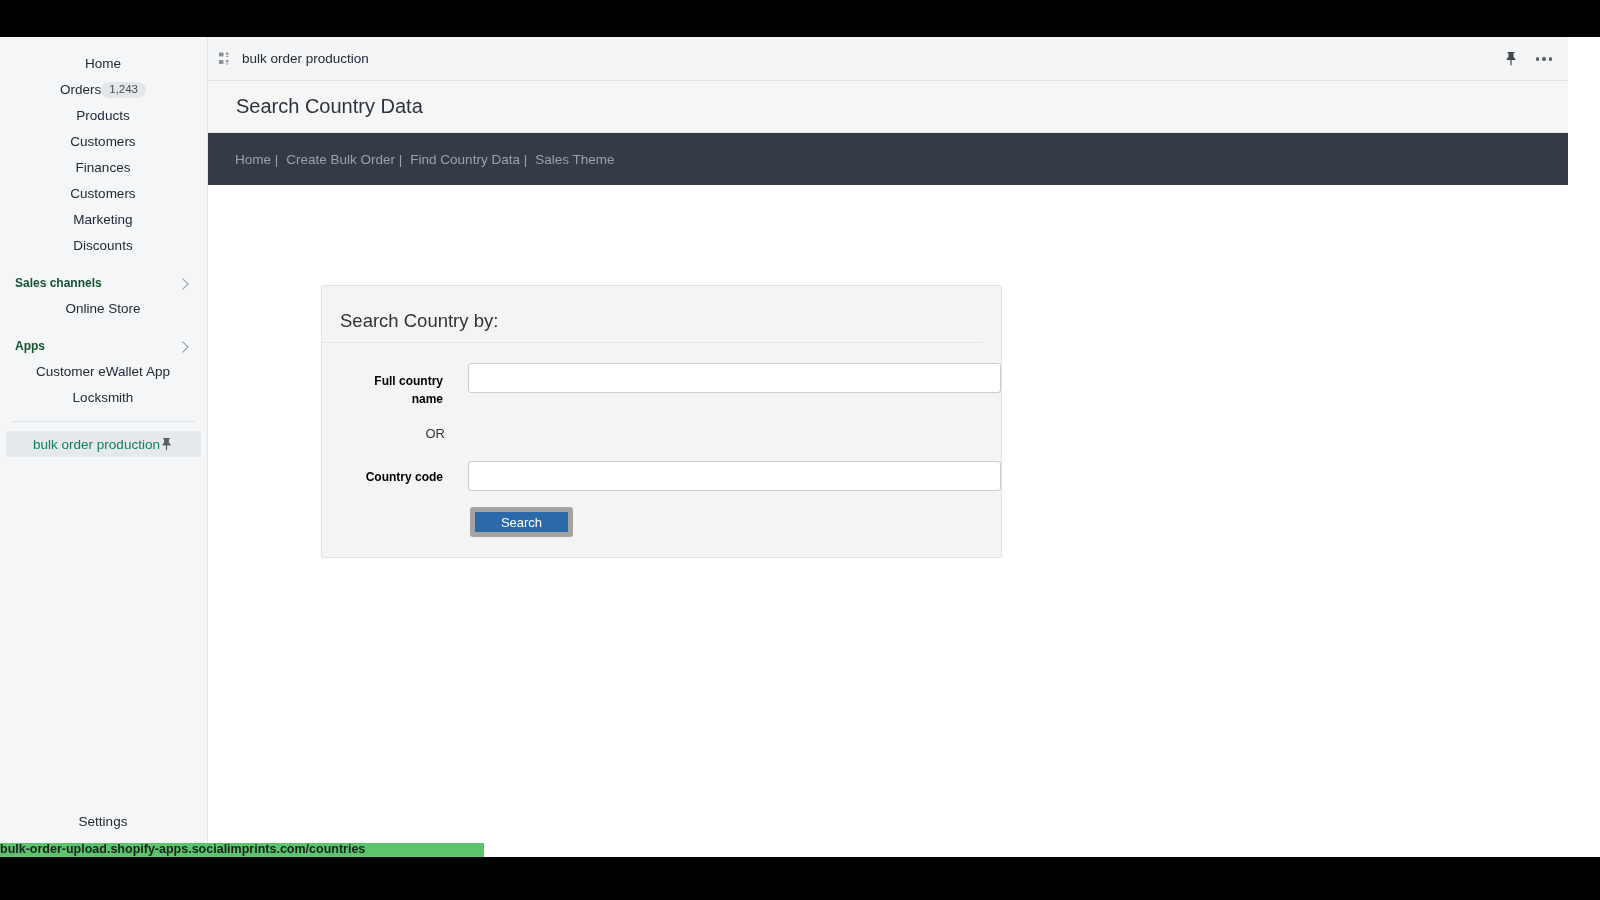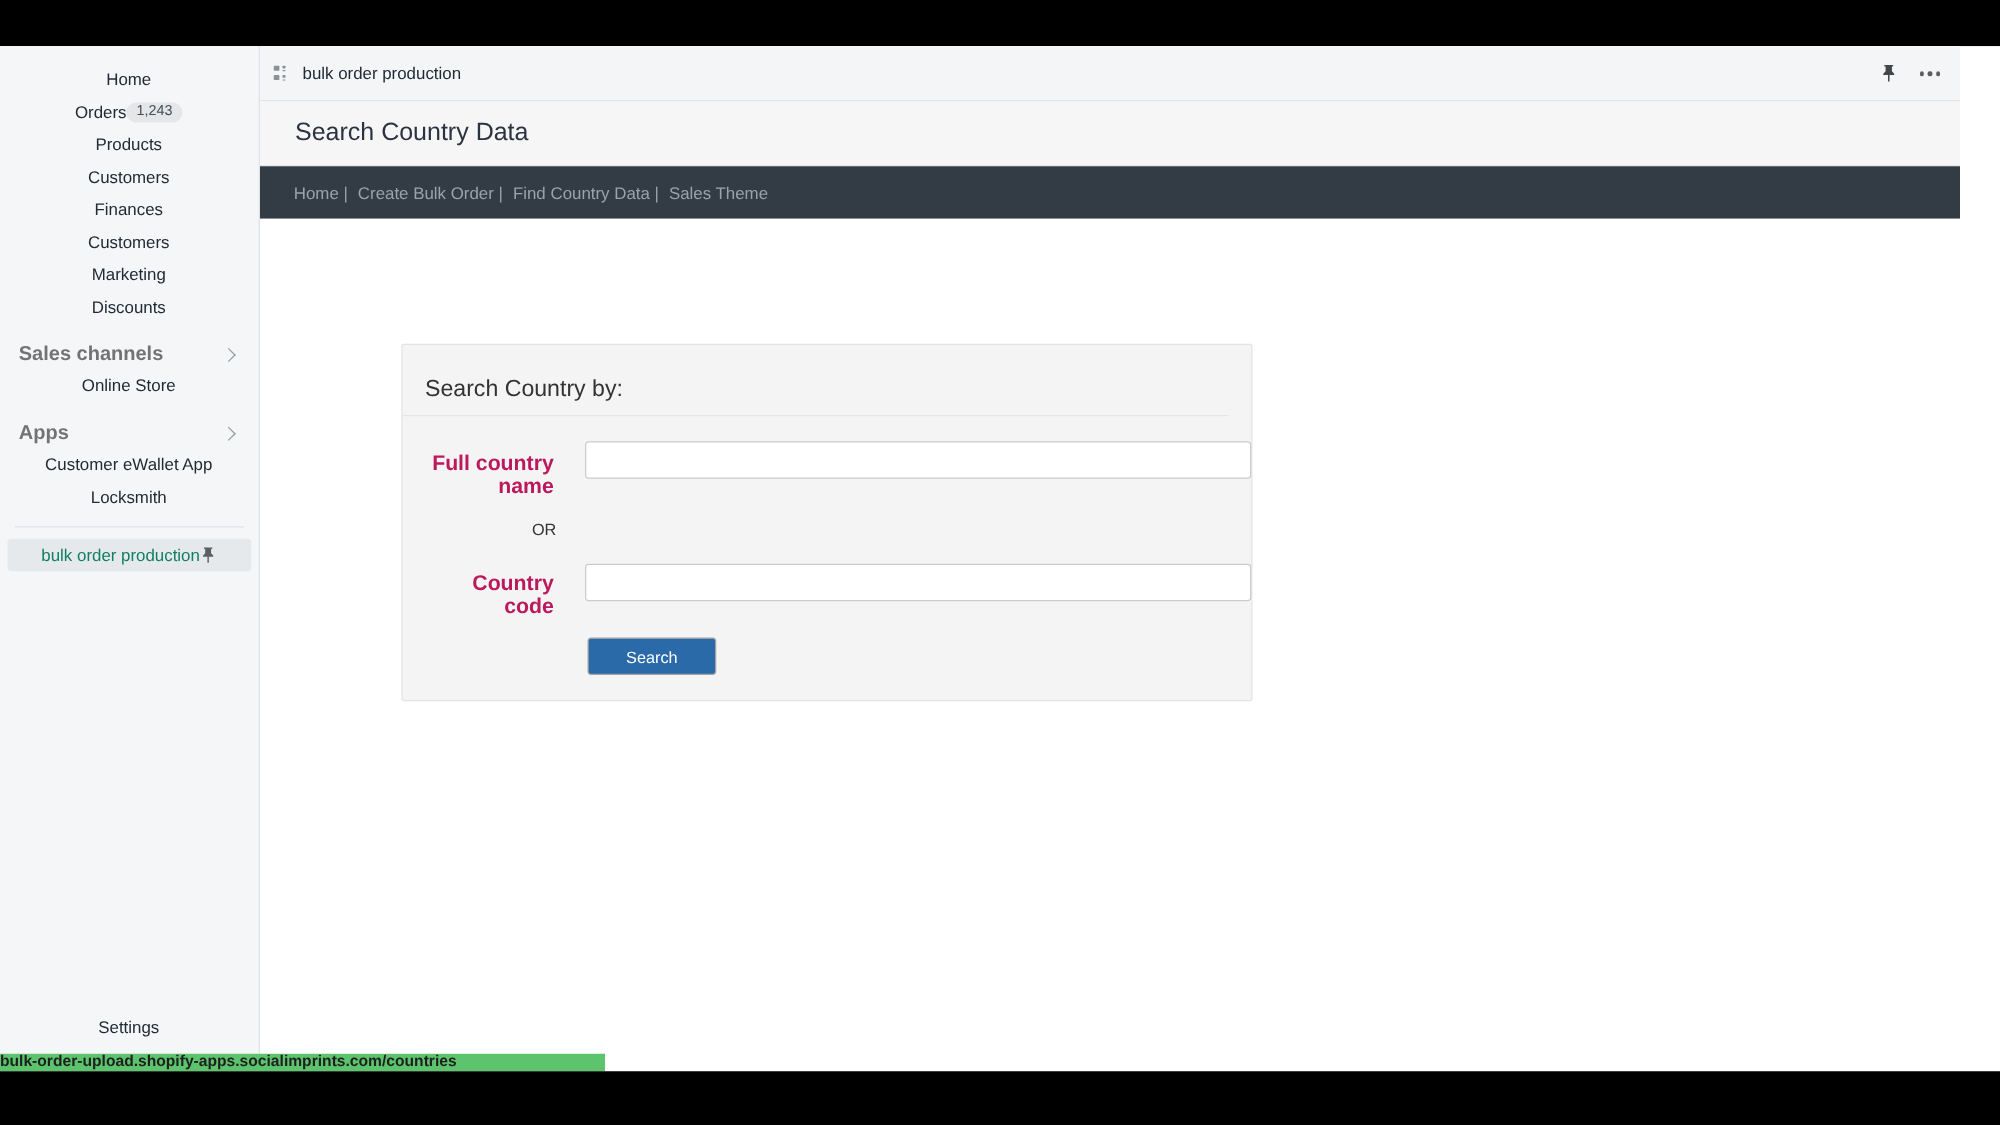--- a/index.html
+++ b/index.html
@@ -69,23 +69,23 @@
   .nav-section-header {
     display: flex;
     align-items: center;
     justify-content: space-between;
     height: 25px;
     padding: 0 18px 0 15px;
     margin-top: 13px;
     cursor: pointer;
   }
   .nav-section-title {
-    font-size: 16px;
+    font-size: 12px;
     font-weight: bold;
-    color: #737373;
+    color: #14532d;
     line-height: 25px;
   }
   .chev {
     width: 8px; height: 8px;
     border-right: 1.6px solid #919eab;
     border-top: 1.6px solid #919eab;
     transform: rotate(45deg);
     margin-right: 2px;
   }
 
@@ -170,21 +170,21 @@
     text-align: center;
   }
   .page-title {
     font-size: 20px;
     color: #2c3340;
     font-weight: normal;
   }
 
   
   .darknav {
-    height: 42px;
+    height: 52px;
     background: #333b44;
     display: flex;
     align-items: center;
     padding-left: 27px;
   }
   .darknav-links { display: flex; align-items: center; }
   .darknav-link {
     font-size: 13.5px;
     color: #9aa3ad;
     white-space: pre;
@@ -219,23 +219,23 @@
   }
 
   .form-row {
     display: flex;
     align-items: flex-start;
     margin-top: 20px;
   }
   .form-label {
     width: 105px;
     text-align: right;
-    font-size: 17px;
+    font-size: 12px;
     font-weight: bold;
-    color: #be185d;
+    color: #000000;
     line-height: 18px;
     padding-top: 9px;
     margin-left: 18px;
   }
   .form-field { margin-left: 25px; }
   .text-input {
     width: 533px;
     height: 30px;
     background: #ffffff;
     border: 1px solid #cccccc;
@@ -262,21 +262,21 @@
   .btn-row {
     display: flex;
     margin-top: 16px;
   }
   .btn-spacer { width: 105px; margin-left: 18px; }
   .btn-search {
     margin-left: 25px;
     width: 103px;
     height: 30px;
     background: #2b6aa8;
-    border: 1px solid #a3a3a3;
+    border: 5px solid #a3a3a3;
     border-radius: 3px;
     color: #ffffff;
     font-size: 13px;
     font-family: "Liberation Sans", sans-serif;
     cursor: pointer;
   }
 
   
   .status-url-bar {
     position: absolute;

